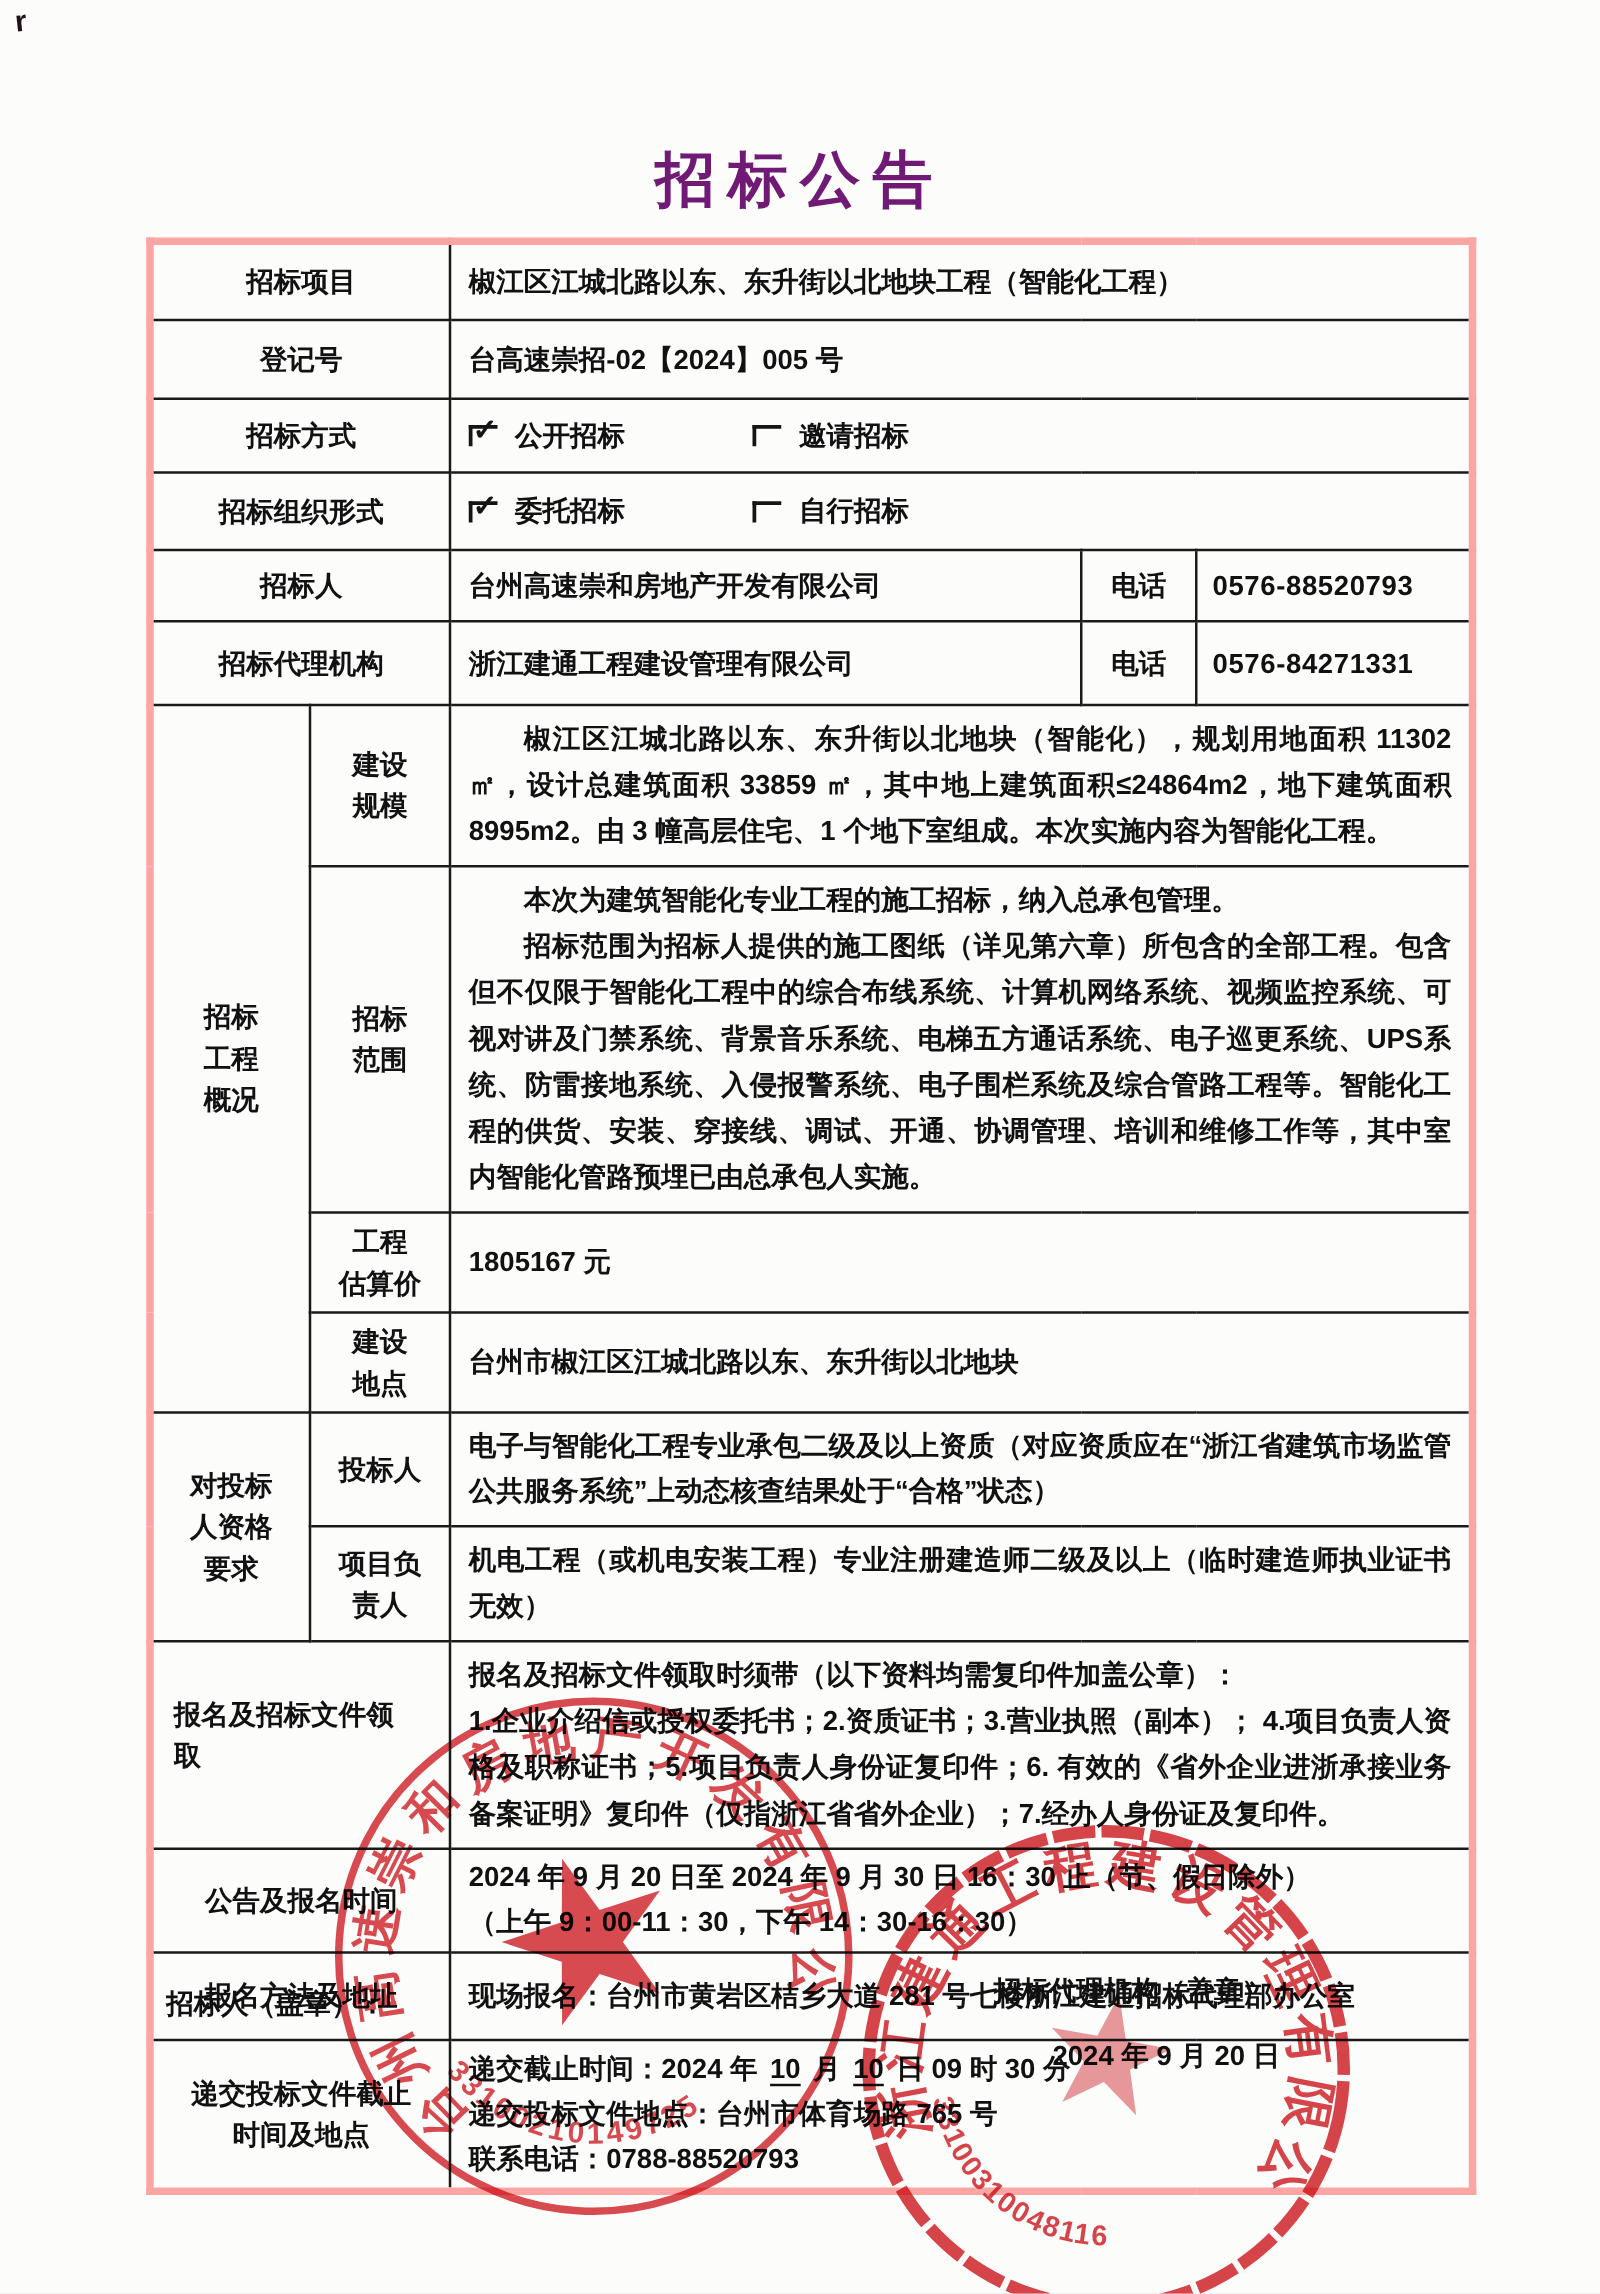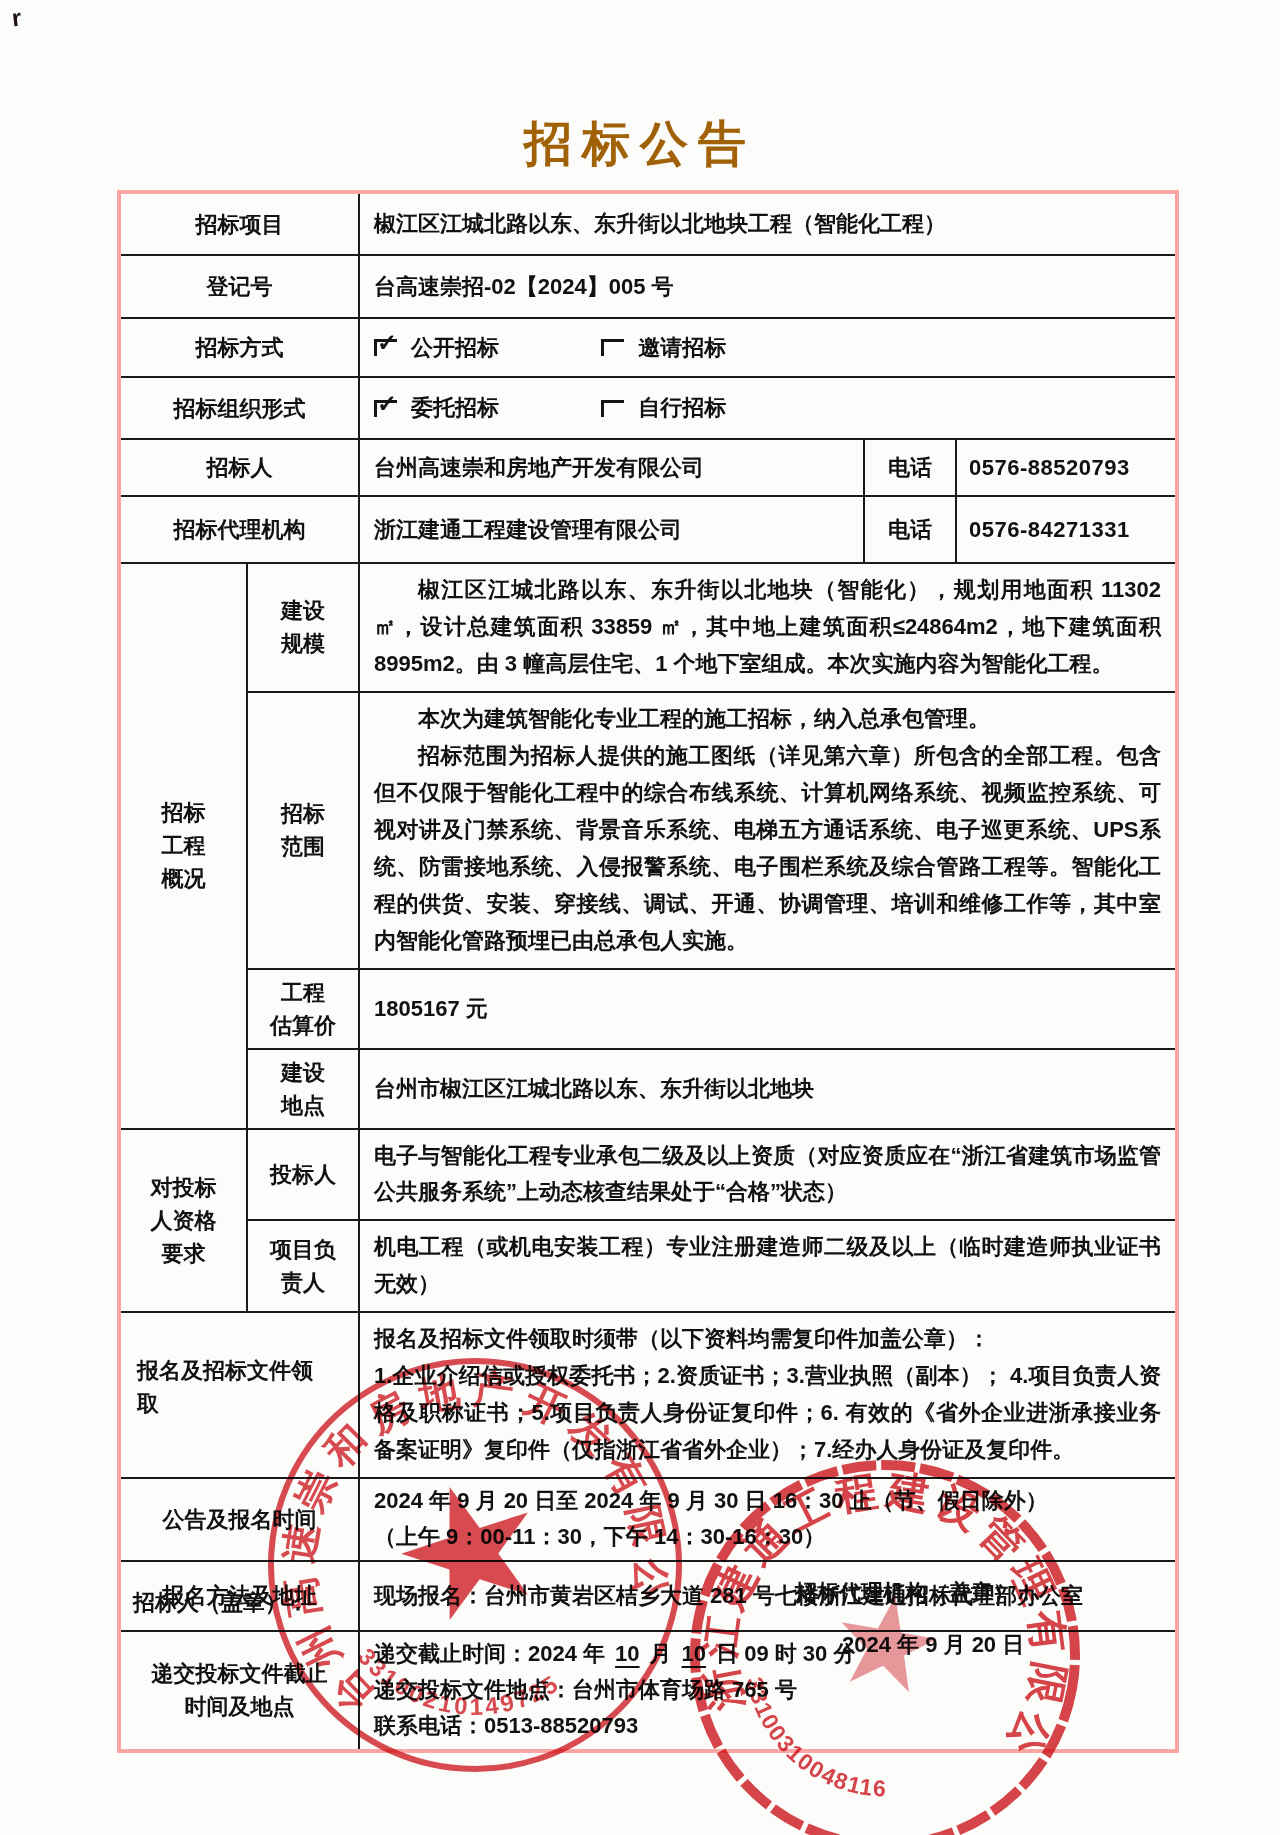--- a/index.html
+++ b/index.html
@@ -5,26 +5,26 @@
   * { margin:0; padding:0; box-sizing:border-box; }
   html,body { background:#e8e8e8; }
   .page {
     position:relative; width:1280px; height:1835px; margin:0 auto;
     background:#fcfcfb; overflow:hidden;
     font-family:"Liberation Sans", sans-serif; color:#111;
   }
   .artifact { position:absolute; left:12px; top:4px; font-size:24px; font-weight:900; color:#201018; transform:rotate(-6deg); }
   .doc-title {
     position:absolute; top:112px; left:0; width:100%;
-    text-align:center; font-size:48px; font-weight:900; letter-spacing:10px; color:#a16207;
+    text-align:center; font-size:48px; font-weight:900; letter-spacing:10px; color:#701a75;
   }
   table.doc {
     position:absolute; left:117px; top:190px; width:1058px;
     border-collapse:collapse; table-layout:fixed;
-    border:4px solid #fca5a5; z-index:1;
+    border:6px solid #fca5a5; z-index:1;
   }
   table.doc td { border:2.5px solid #1a1a1a; font-size:22px; vertical-align:middle; }
   .lbl { text-align:center; white-space:pre-line; font-weight:700; padding:6px 10px; line-height:1.5; }
   .lbl-left { text-align:left; padding:8px 30px 24px 16px; }
   .val { padding:4px 14px; font-weight:600; }
   .para { padding:8px 14px; font-weight:600; line-height:1.68; text-align:justify; }
   .indent { text-indent:2em; }
   .preline { white-space:pre-line; }
   .phone-l { text-align:center; font-weight:700; }
   .phone-v { padding-left:12px; font-weight:600; letter-spacing:.5px; }
@@ -161,21 +161,21 @@
         <td class="val" colspan="3">现场报名：台州市黄岩区桔乡大道 281 号七楼浙江建通招标代理部办公室</td>
       </tr>
       <tr style="height:110px">
         <td class="lbl" colspan="2">递交投标文件截止
 时间及地点</td>
         <td class="val" colspan="3">
           <div class="dl-line">
             <span>递交截止时间：2024 年</span><span class="ul">10</span><span>月</span><span class="ul">10</span><span>日 09 时 30 分</span>
           </div>
           <div class="dl-line">递交投标文件地点：台州市体育场路 765 号</div>
-          <div class="dl-line">联系电话：0513-88520793</div>
+          <div class="dl-line">联系电话：0788-88520793</div>
         </td>
       </tr>
     </tbody>
   </table>
 
   <div class="footer-item" style="left:133px; top:1588px;">招标人（盖章）：</div>
   <div class="footer-item" style="left:795px; top:1578px;text-align:center;">招标代理机构（盖章）：</div>
   <div class="footer-item" style="left:842px; top:1630px; font-weight:600;">2024 年 9 月 20 日</div>
 
   <svg class="stamp" style="left:255px; top:1345px;" width="440" height="440" viewBox="0 0 440 440">

